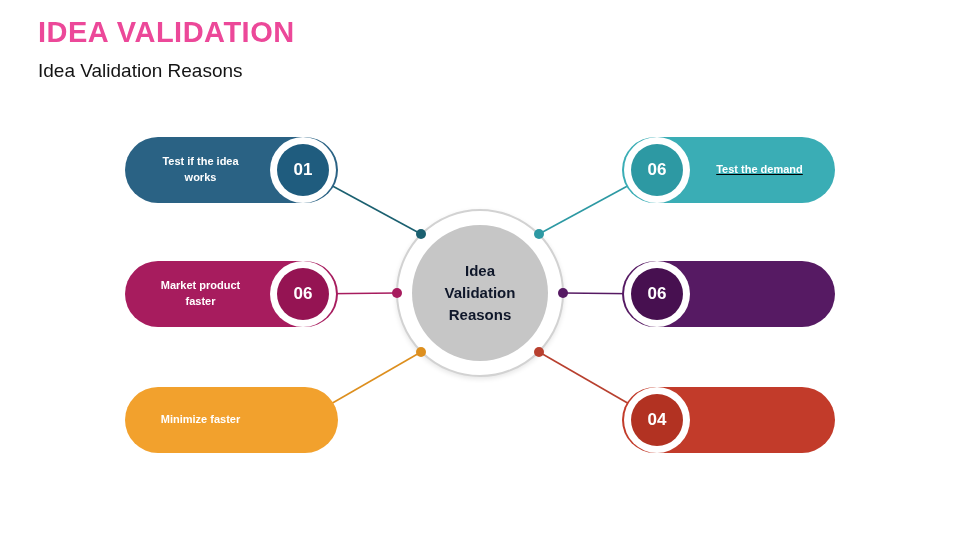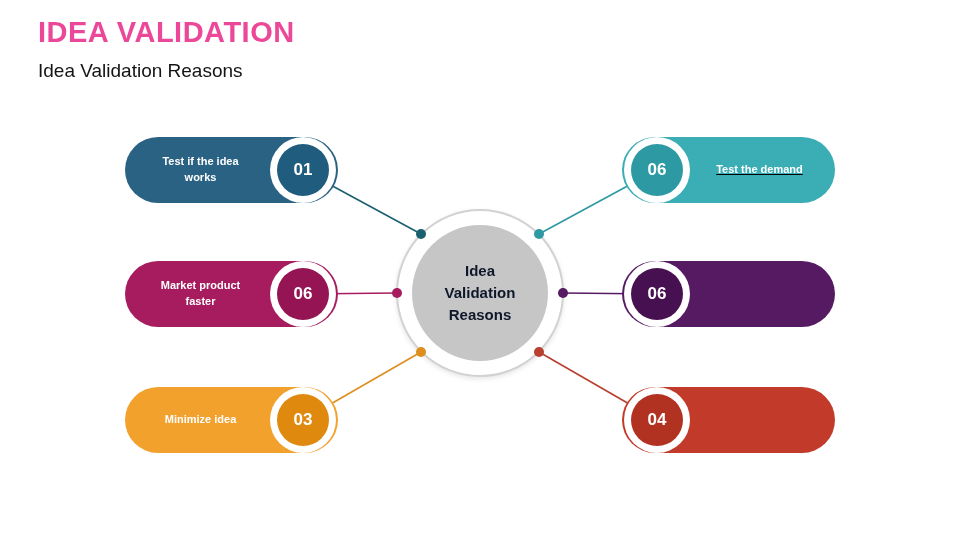--- a/index.html
+++ b/index.html
@@ -79,26 +79,21 @@
   <div class="pill left" style="top: 261px; background: rgb(167, 28, 94);">
     <div class="pill-label">Market product faster</div>
     <div class="badge-ring">
       <div class="badge" style="background: rgb(149, 20, 83);">
         <span>06</span>
       </div>
     </div>
   </div>
 
   <div class="pill left" style="top: 387px; background: rgb(242, 161, 45);">
-    <div class="pill-label">Minimize idea</div>
-    <div class="badge-ring">
-      <div class="badge" style="background: rgb(223, 137, 15);">
-        <span>03</span>
-      </div>
-    </div>
+    <div class="pill-label">Minimize faster</div>
   </div>
 
   <div class="pill right" style="top: 137px; background: rgb(58, 173, 181); text-decoration: underline;">
     <div class="badge-ring">
       <div class="badge" style="background: rgb(45, 153, 163);">
         <span>06</span>
       </div>
     </div>
     <div class="pill-label">Test the demand</div>
   </div>

